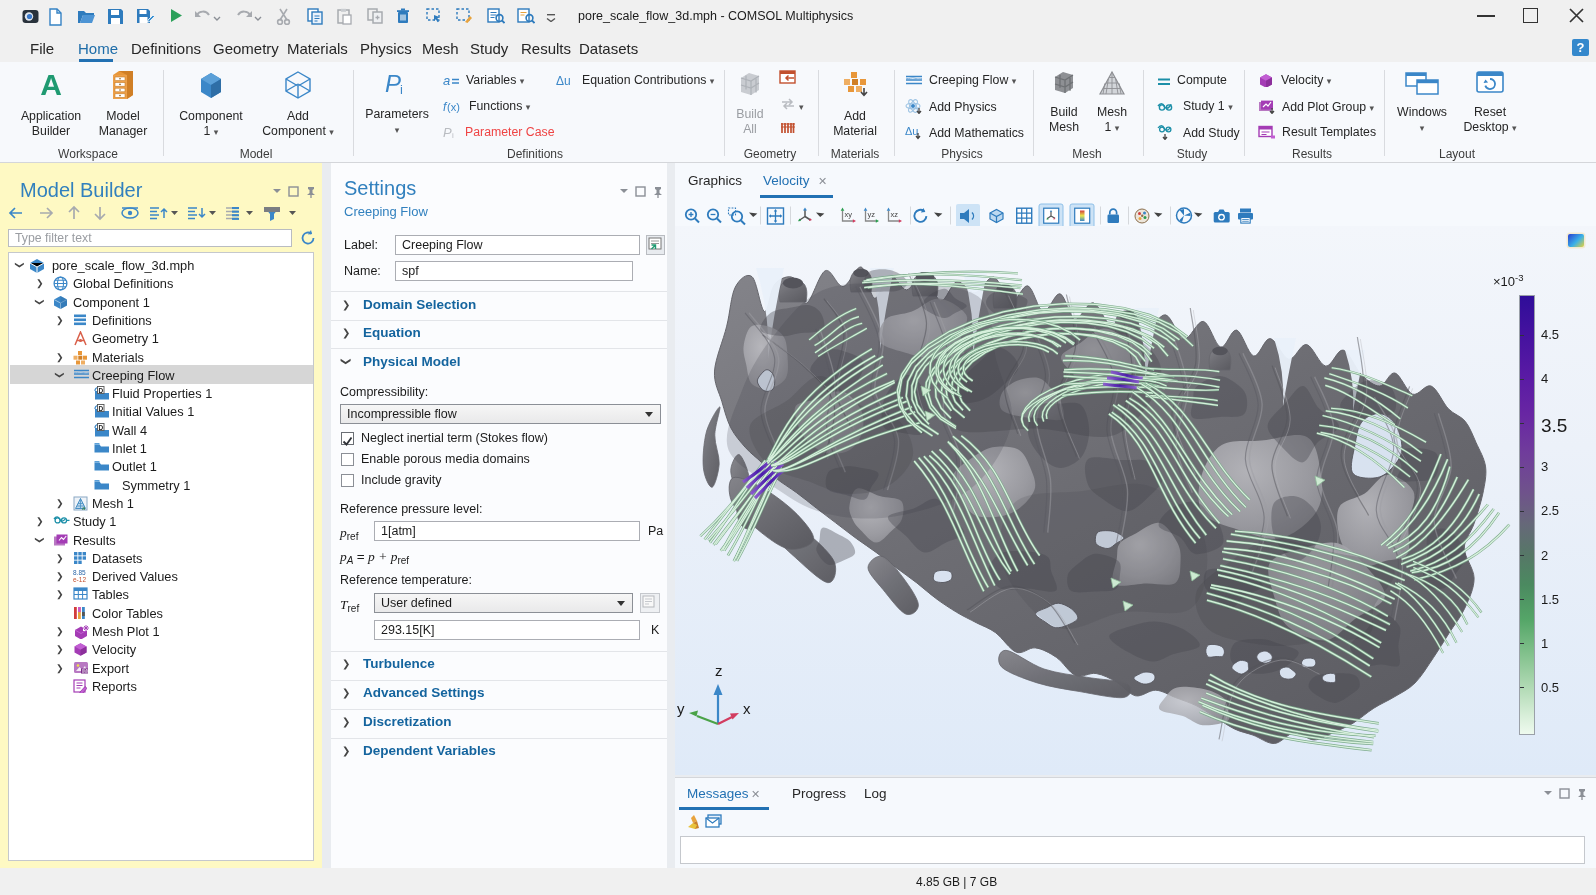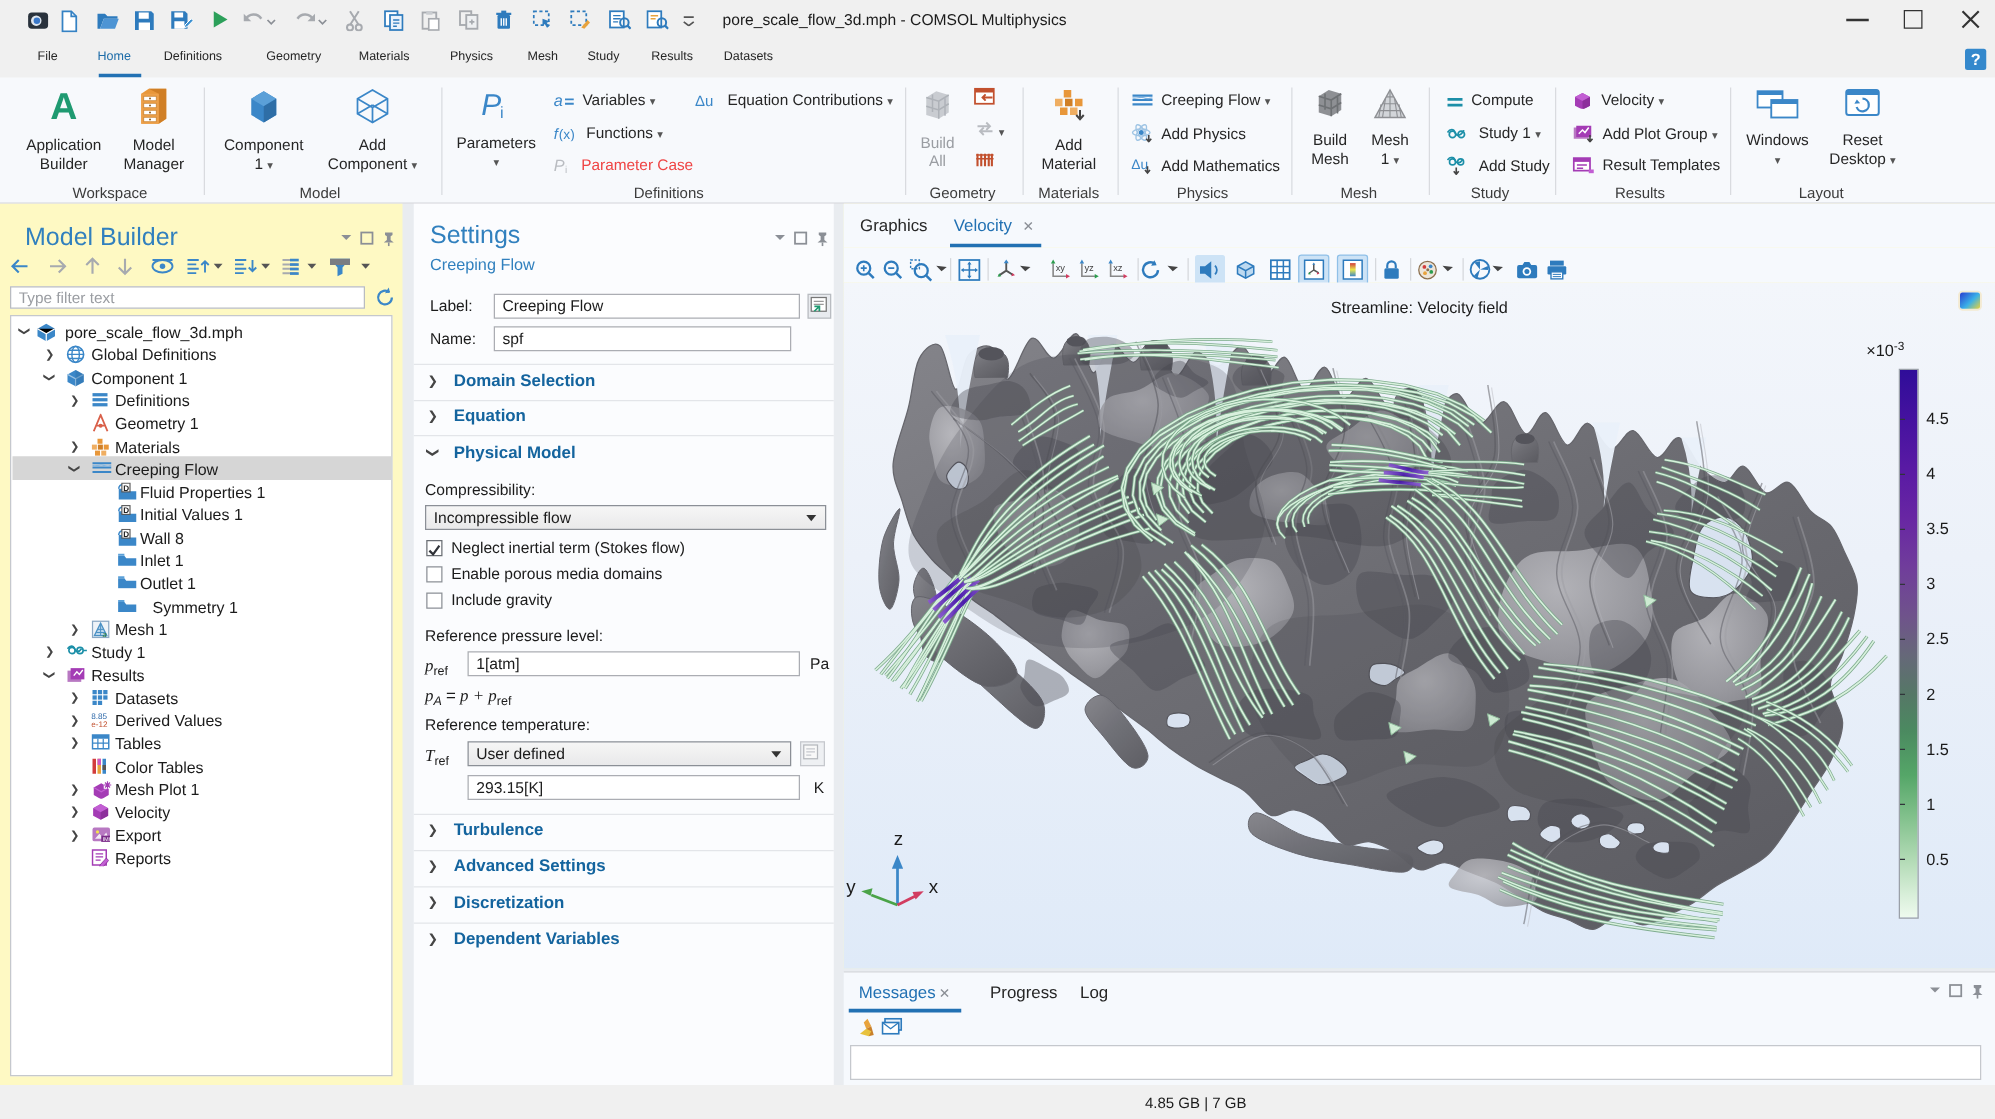--- a/index.html
+++ b/index.html
@@ -2,21 +2,21 @@
 <html><head><meta charset="utf-8"><style>
 *{margin:0;padding:0;box-sizing:border-box;font-family:"Liberation Sans",sans-serif;}
 html,body{width:1596px;height:895px;overflow:hidden;background:#f0f0f0;}
 #win{position:absolute;left:0;top:0;width:1596px;height:895px;background:#f0f0f0;}
 .abs{position:absolute;}
 
 #titlebar{position:absolute;left:0;top:0;width:1596px;height:33px;background:#f0f0f0;}
 #title-text{position:absolute;left:578px;top:9px;font-size:12.5px;color:#1b1b1b;}
 
 #menubar{position:absolute;left:0;top:33px;width:1596px;height:29px;background:#f0f0f0;}
-.menu-item{position:absolute;top:7px;font-size:10px;color:#262626;}
+.menu-item{position:absolute;top:7px;font-size:15px;color:#262626;}
 #home-underline{position:absolute;left:79px;top:26px;width:34px;height:3px;background:#2271b3;}
 
 #ribbon{position:absolute;left:0;top:62px;width:1596px;height:101px;background:#f7f9fc;border-bottom:1px solid #d4d6da;}
 .rsep{position:absolute;top:8px;width:1px;height:86px;background:#d9dbdf;}
 .rlabel{position:absolute;top:85px;font-size:12px;color:#3c3c3c;width:140px;text-align:center;}
 .bigbtn{position:absolute;top:8px;text-align:center;font-size:12.3px;color:#262626;line-height:15.5px;}
 .bigbtn .ic{display:block;margin:0 auto 4px auto;}
 .smallrow{position:absolute;font-size:12.3px;color:#262626;white-space:nowrap;}
 .smallrow svg{vertical-align:-3px;margin-right:6px;}
 .gray{color:#ef4444;}
@@ -461,21 +461,21 @@
               </svg></span>
             <span class="ttext" style="left:103px;">Initial Values 1</span>
           </div>
 <div class="trow" style="top:168.70000000000002px;">
             <span class="ticon" style="left:84px;"><svg width="17" height="14" viewBox="0 0 17 14" style="">
                 <path d="M2 5h4l1.5 2H16v6.5H2z" fill="#3b87c8"></path>
                 <path d="M2 5c0-2 1.5-3.5 3.5-3.5H8" fill="none" stroke="#3b87c8" stroke-width="1.2"></path>
                 <rect x="4.5" y="0.5" width="6.5" height="7" fill="#fff" stroke="#555" stroke-width="0.9"></rect>
                 <text x="5.6" y="6.6" font-size="6.5" font-weight="bold" fill="#222">D</text>
               </svg></span>
-            <span class="ttext" style="left:103px;">Wall 8</span>
+            <span class="ttext" style="left:103px;">Wall 4</span>
           </div>
 <div class="trow" style="top:187.0px;">
             <span class="ticon" style="left:84px;"><svg width="17" height="12" viewBox="0 0 17 12" style="">
                 <path d="M1.5 3.5h5l1.5 2H16v6H1.5z" fill="#3b87c8"></path>
                 <path d="M1.5 3.5V2h5v1.5" fill="#5ba0d8"></path>
               </svg></span>
             <span class="ttext" style="left:103px;">Inlet 1</span>
           </div>
 <div class="trow" style="top:205.3px;">
             <span class="ticon" style="left:84px;"><svg width="17" height="12" viewBox="0 0 17 12" style="">
@@ -806,21 +806,20 @@
             </g>
             <g transform="translate(554,0)">
               <rect x="3" y="1" width="11" height="4" fill="#2e7bbd"></rect>
               <rect x="1" y="5.5" width="15" height="6.5" rx="1" fill="#2e7bbd"></rect>
               <rect x="3.8" y="10" width="9.4" height="5.6" fill="#fff" stroke="#2e7bbd" stroke-width="1.1"></rect>
               <path d="M5.2 12h6.6M5.2 13.8h6.6" stroke="#2e7bbd" stroke-width="0.8"></path>
             </g>
           </svg>
         </div>
 <div id="gcanvas">
-<div class="abs" style="left:0;top:12px;width:921px;text-align:center;font-size:13px;color:#1b1b1b;">Streamline: Velocity field</div>
 <svg class="abs" style="left:0;top:0;" width="921" height="549" viewBox="0 0 921 549">
             <defs>
 <linearGradient id="gA" x1="0" y1="0" x2="0.8" y2="1">
  <stop offset="0" stop-color="#84848a"></stop>
                 <stop offset="0.5" stop-color="#6d6d73"></stop>
                 <stop offset="1" stop-color="#5d5d63"></stop>
 </linearGradient>
 <radialGradient id="gL" cx="0.4" cy="0.35" r="0.85">
  <stop offset="0" stop-color="#c4c4c9"></stop>
                 <stop offset="0.6" stop-color="#a5a5ab"></stop>
@@ -1339,21 +1338,21 @@
             <path d="M250 185l10 4-8 6z" fill="#cdead2" stroke="#8fbb9b" stroke-width="0.8"></path>
             <path d="M515 345l10 4-8 6z" fill="#cdead2" stroke="#8fbb9b" stroke-width="0.8"></path>
             <path d="M640 250l10 4-8 6z" fill="#cdead2" stroke="#8fbb9b" stroke-width="0.8"></path>
           </svg>
 <div class="abs" style="left:818px;top:46px;font-size:13px;color:#1b1b1b;">×10<span style="font-size:9.5px;vertical-align:5px;">-3</span></div>
 <div class="abs" style="left:844px;top:69px;width:16px;height:440px;background:linear-gradient(180deg,#2f0d99 0%,#45129f 9%,#591aa4 18%,#6826a3 27%,#703d9b 36%,#6f538b 45%,#666879 52%,#567767 59%,#4b8a60 66%,#55a668 74%,#84c28e 82%,#b5dcb8 90%,#d9efda 96%,#eefaee 100%);border:1px solid #9aa0a8;"></div>
 <div class="abs" style="left:866px;top:101.0px;font-size:13px;color:#1b1b1b;">4.5</div>
 <div class="abs" style="left:845px;top:108.5px;width:4px;height:1px;background:#30343a;"></div>
 <div class="abs" style="left:866px;top:145.1px;font-size:13px;color:#1b1b1b;">4</div>
 <div class="abs" style="left:845px;top:152.6px;width:4px;height:1px;background:#30343a;"></div>
-<div class="abs" style="left:866px;top:189.2px;font-size:13px;color:#1b1b1b;">3.5</div>
+<div class="abs" style="left:866px;top:189.2px;font-size:19px;color:#1b1b1b;">3.5</div>
 <div class="abs" style="left:845px;top:196.7px;width:4px;height:1px;background:#30343a;"></div>
 <div class="abs" style="left:866px;top:233.3px;font-size:13px;color:#1b1b1b;">3</div>
 <div class="abs" style="left:845px;top:240.8px;width:4px;height:1px;background:#30343a;"></div>
 <div class="abs" style="left:866px;top:277.4px;font-size:13px;color:#1b1b1b;">2.5</div>
 <div class="abs" style="left:845px;top:284.9px;width:4px;height:1px;background:#30343a;"></div>
 <div class="abs" style="left:866px;top:321.5px;font-size:13px;color:#1b1b1b;">2</div>
 <div class="abs" style="left:845px;top:329.0px;width:4px;height:1px;background:#30343a;"></div>
 <div class="abs" style="left:866px;top:365.6px;font-size:13px;color:#1b1b1b;">1.5</div>
 <div class="abs" style="left:845px;top:373.1px;width:4px;height:1px;background:#30343a;"></div>
 <div class="abs" style="left:866px;top:409.7px;font-size:13px;color:#1b1b1b;">1</div>

